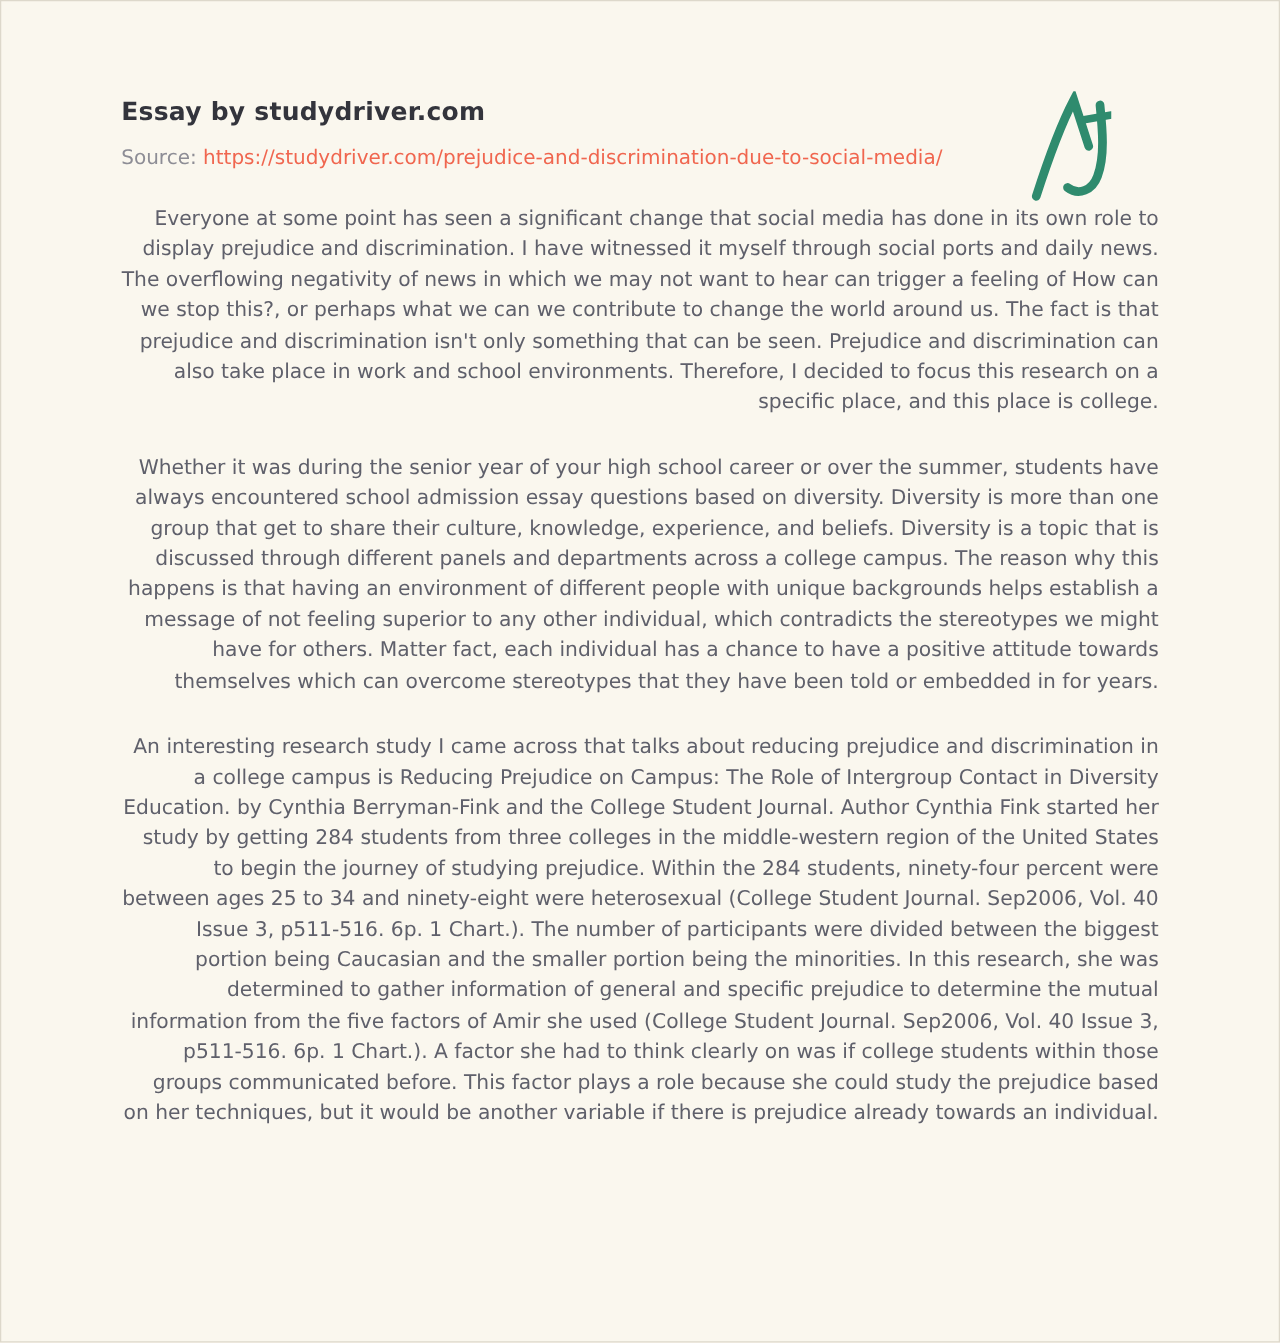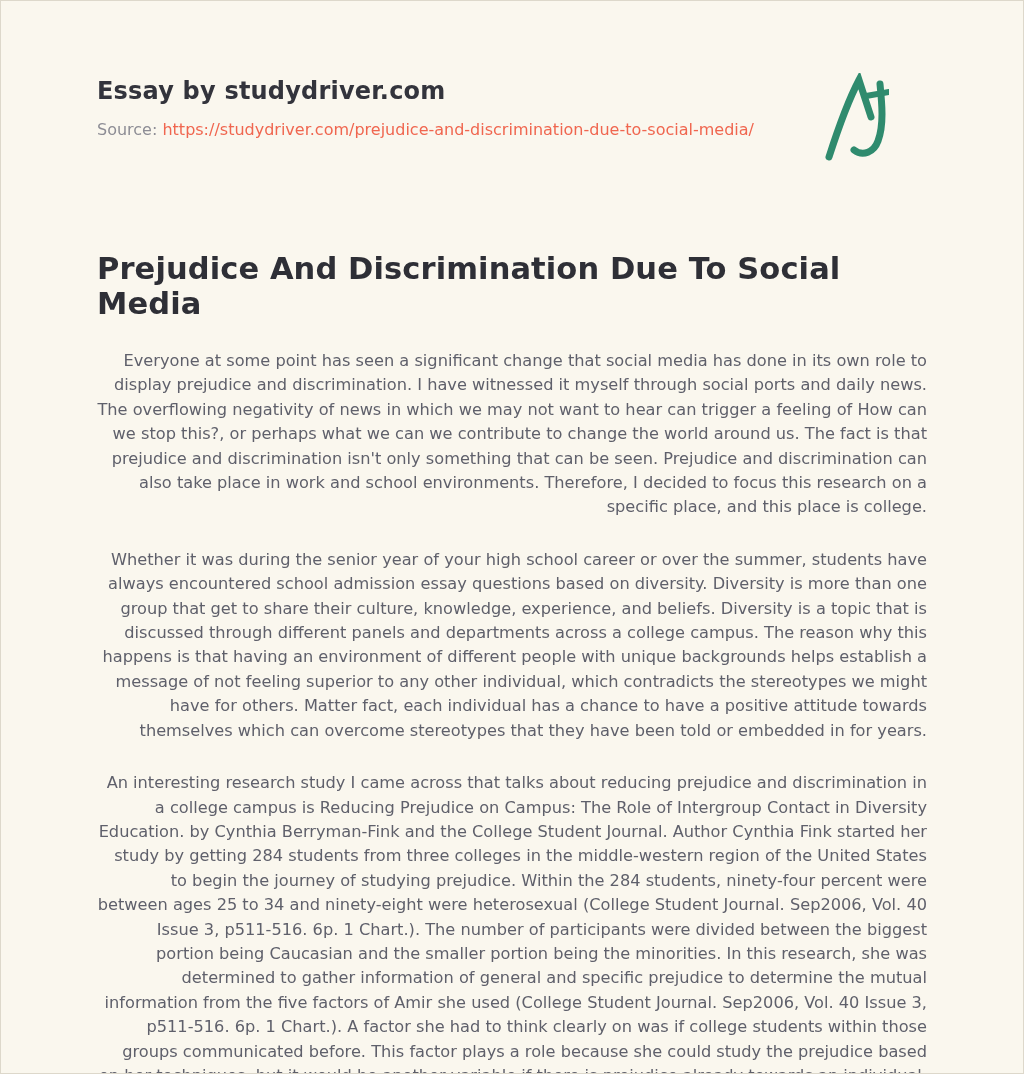--- a/index.html
+++ b/index.html
@@ -9,21 +9,21 @@
     font-family: "DejaVu Sans", "Liberation Sans", sans-serif;
     overflow: hidden;
     position: relative;
     border: 1px solid #ddd8cb;
   }
   .content {
     padding: 0 96px;
   }
   .byline {
     margin-top: 76px;
-    font-size: 24px;
+    font-size: 20px;
     font-weight: 700;
     color: #33343c;
     letter-spacing: 0.2px;
   }
   .source-line {
     margin-top: 15px;
     font-size: 16px;
     color: #8d8d95;
   }
   .source-line a {
@@ -58,21 +58,20 @@
 
 <div class="content">
 
   <div class="byline">Essay by studydriver.com</div>
 
   <div class="source-line">
     <span>Source:</span>
     <a href="#">https://studydriver.com/prejudice-and-discrimination-due-to-social-media/</a>
   </div>
 
-  <h1 class="title">Prejudice And Discrimination Due To Social Media</h1>
 
   <p class="para">Everyone at some point has seen a significant change that social media has done in its own role to display prejudice and discrimination. I have witnessed it myself through social ports and daily news. The overflowing negativity of news in which we may not want to hear can trigger a feeling of How can we stop this?, or perhaps what we can we contribute to change the world around us. The fact is that prejudice and discrimination isn't only something that can be seen. Prejudice and discrimination can also take place in work and school environments. Therefore, I decided to focus this research on a specific place, and this place is college.</p>
 
   <p class="para">Whether it was during the senior year of your high school career or over the summer, students have always encountered school admission essay questions based on diversity. Diversity is more than one group that get to share their culture, knowledge, experience, and beliefs. Diversity is a topic that is discussed through different panels and departments across a college campus. The reason why this happens is that having an environment of different people with unique backgrounds helps establish a message of not feeling superior to any other individual, which contradicts the stereotypes we might have for others. Matter fact, each individual has a chance to have a positive attitude towards themselves which can overcome stereotypes that they have been told or embedded in for years.</p>
 
   <p class="para">An interesting research study I came across that talks about reducing prejudice and discrimination in a college campus is Reducing Prejudice on Campus: The Role of Intergroup Contact in Diversity Education. by Cynthia Berryman-Fink and the College Student Journal. Author Cynthia Fink started her study by getting 284 students from three colleges in the middle-western region of the United States to begin the journey of studying prejudice. Within the 284 students, ninety-four percent were between ages 25 to 34 and ninety-eight were heterosexual (College Student Journal. Sep2006, Vol. 40 Issue 3, p511-516. 6p. 1 Chart.). The number of participants were divided between the biggest portion being Caucasian and the smaller portion being the minorities. In this research, she was determined to gather information of general and specific prejudice to determine the mutual information from the five factors of Amir she used (College Student Journal. Sep2006, Vol. 40 Issue 3, p511-516. 6p. 1 Chart.). A factor she had to think clearly on was if college students within those groups communicated before. This factor plays a role because she could study the prejudice based on her techniques, but it would be another variable if there is prejudice already towards an individual.</p>
 
 </div>
 
 <div class="logo">

